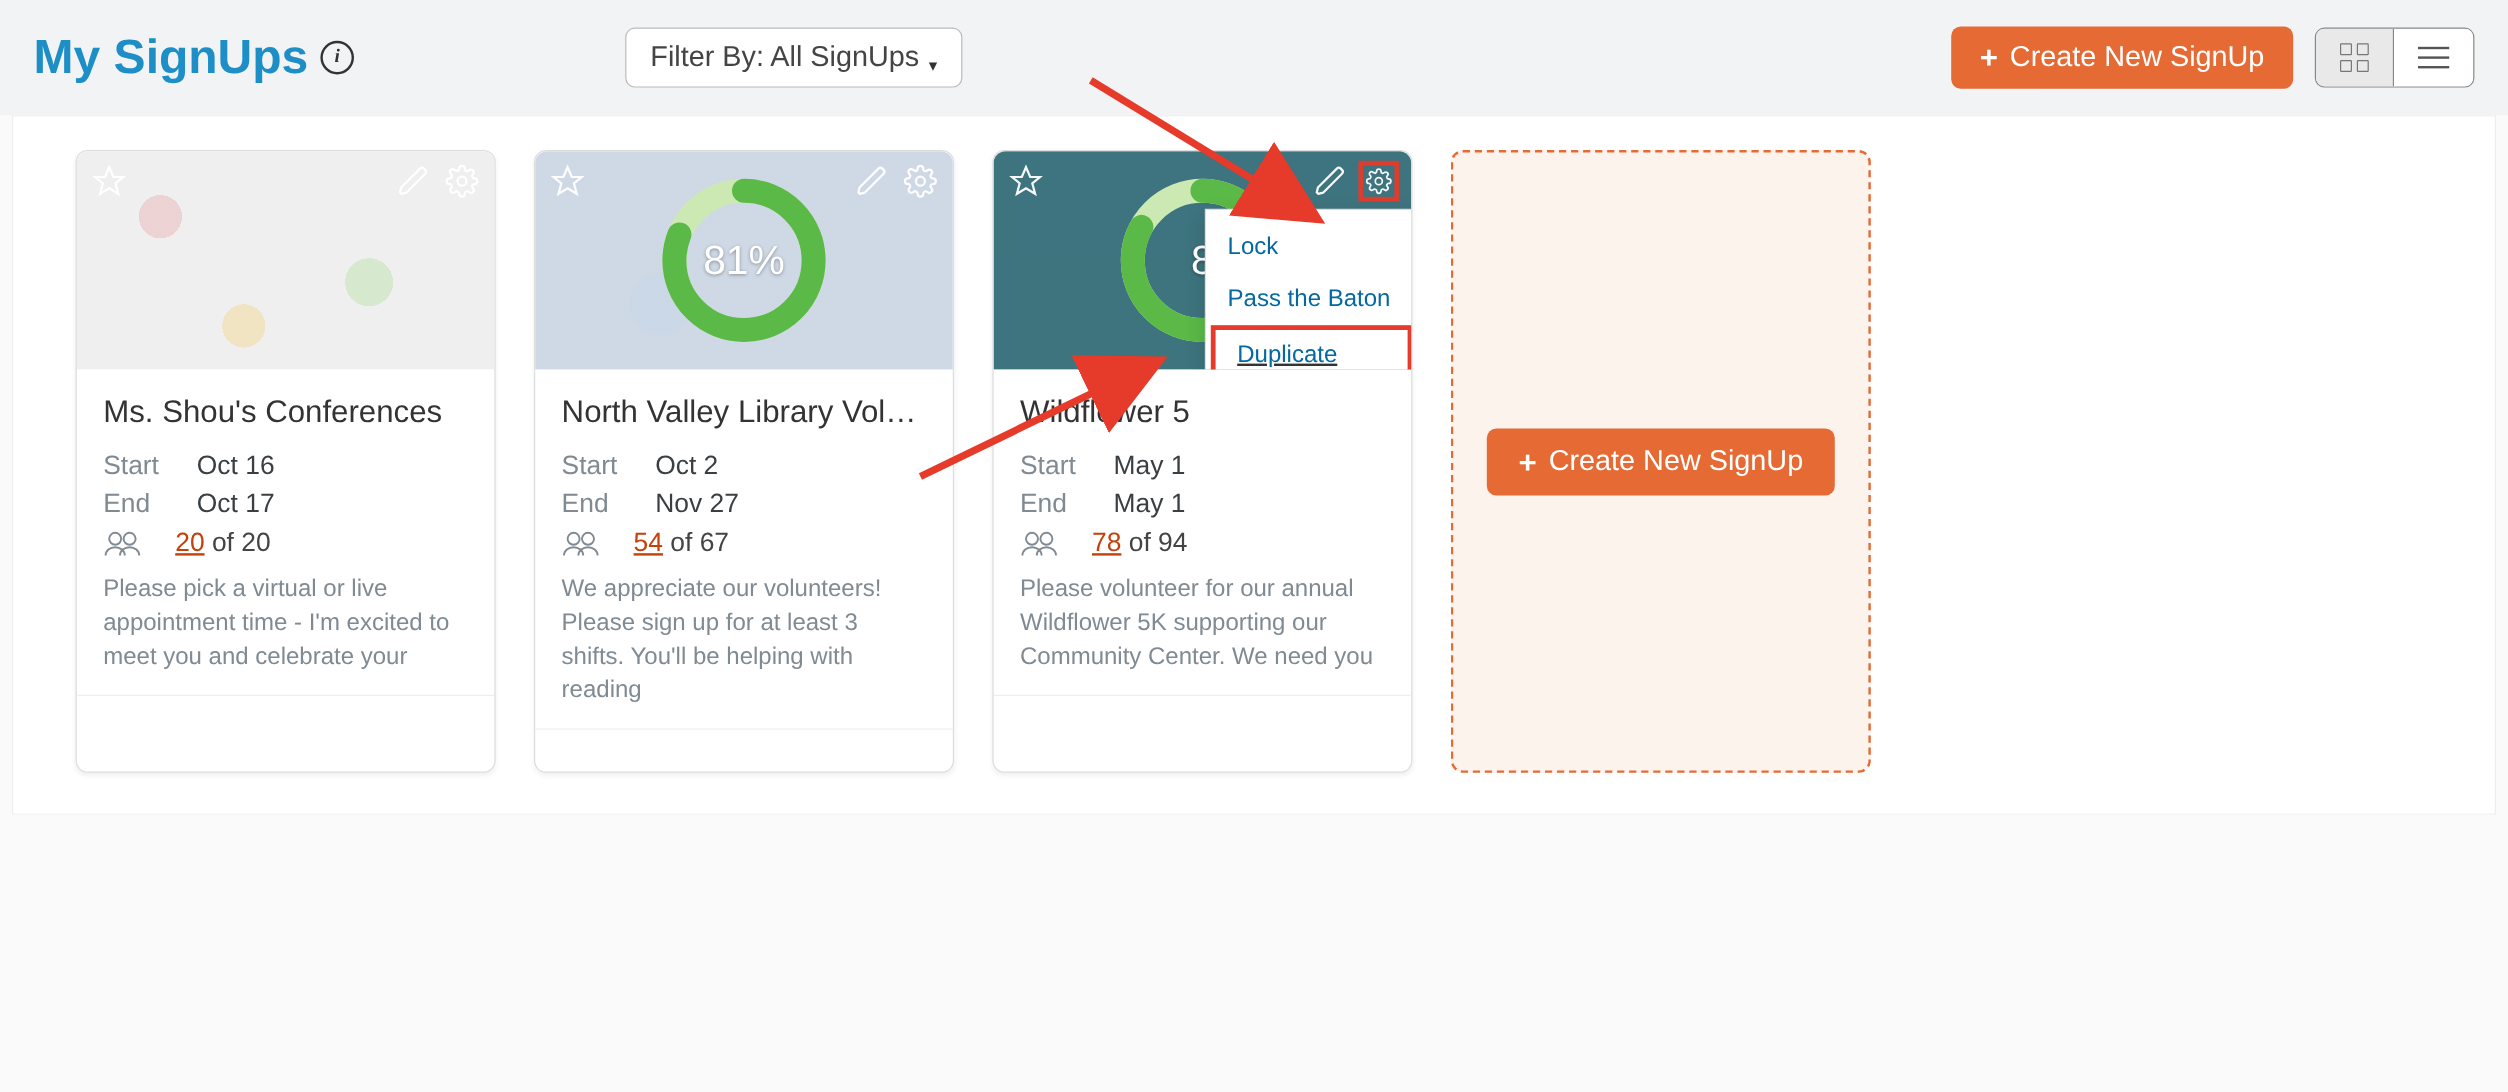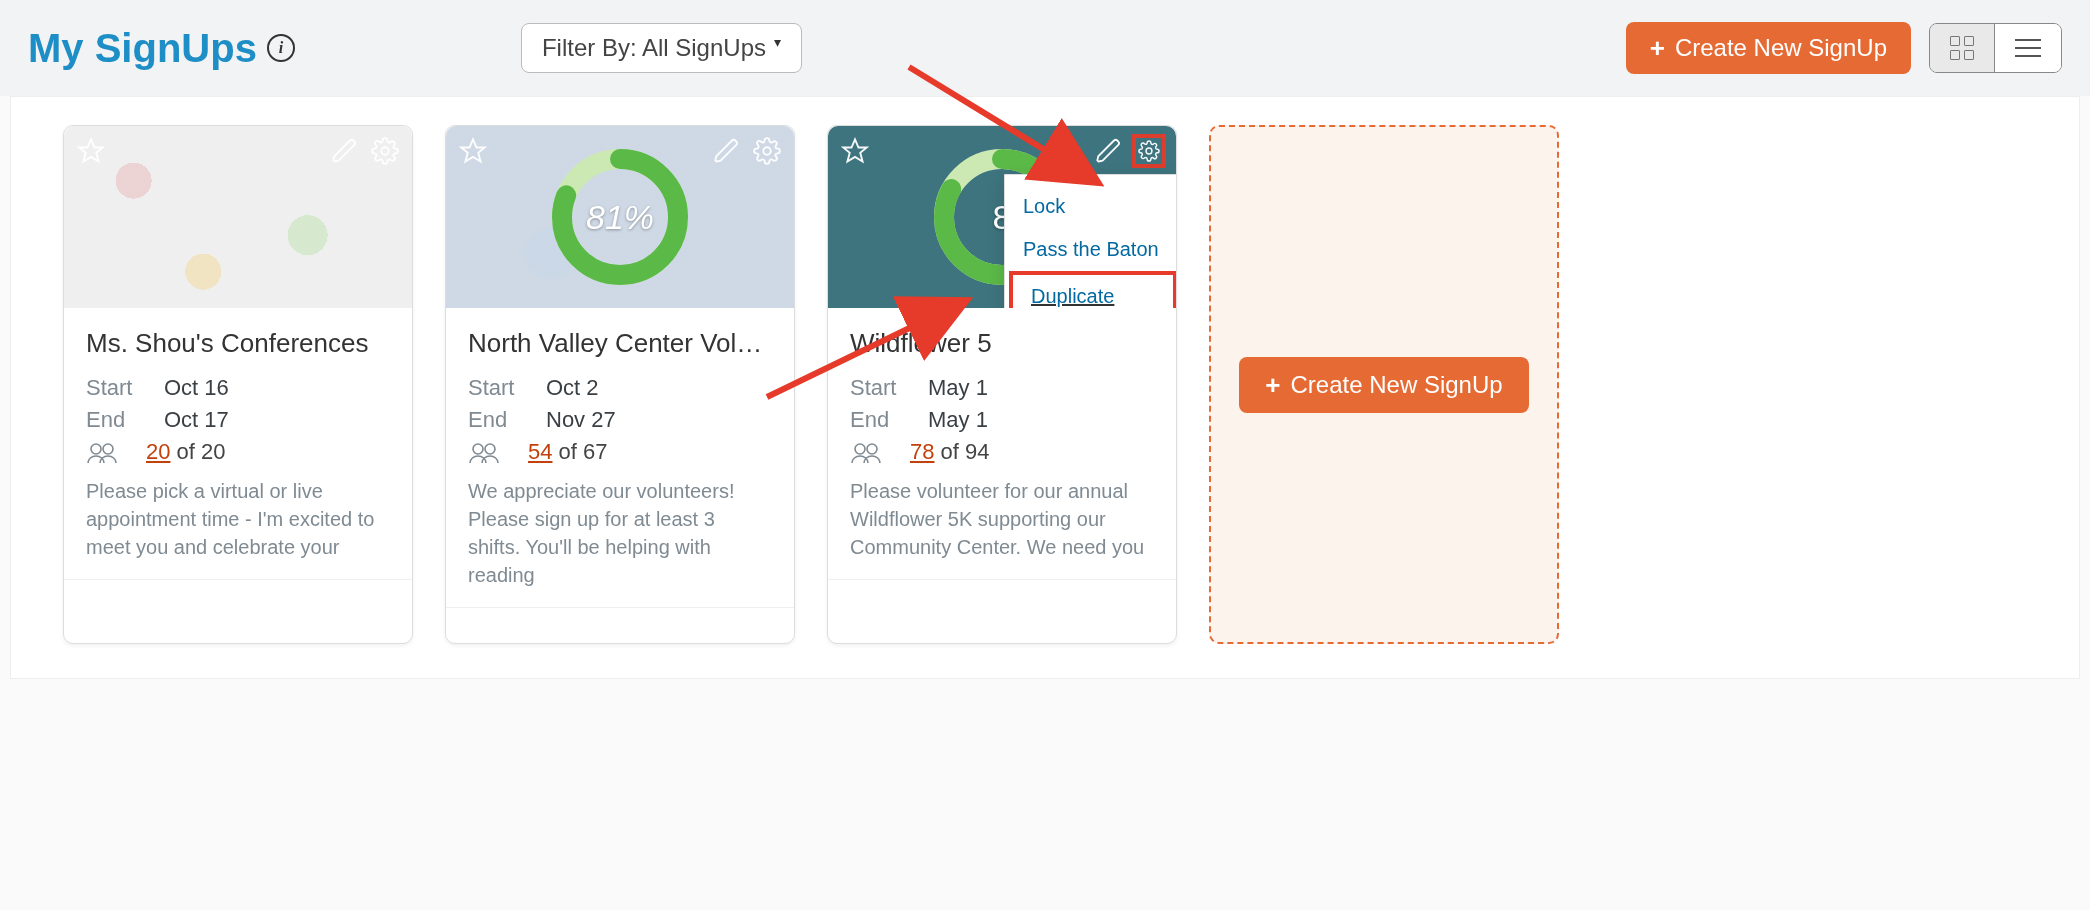--- a/index.html
+++ b/index.html
@@ -42,21 +42,21 @@
     }
     .spacer-left { flex: 0 0 190px; }
     .filter-dropdown {
       background: #fff;
       border: 1px solid #bbb;
       border-radius: 8px;
       padding: 10px 20px;
       font-size: 24px;
       color: #444;
       display: flex;
-      align-items: flex-start;
+      align-items: flex-end;
       gap: 8px;
       cursor: pointer;
     }
     .caret-down {
       font-size: 14px;
       color: #333;
     }
     .header-spacer { flex: 1; }
     .primary-btn {
       background: #e56a34;
@@ -149,21 +149,20 @@
       background: linear-gradient(rgba(240,240,240,0.55),rgba(240,240,240,0.55)),
                   radial-gradient(circle at 20% 30%, #e8b0b0 0 18px, transparent 18px),
                   radial-gradient(circle at 70% 60%, #b7e0a5 0 20px, transparent 20px),
                   radial-gradient(circle at 40% 80%, #f2d58a 0 18px, transparent 18px),
                   #eee;
     }
     .card-hdr-bg-2 {
       background: linear-gradient(rgba(200,210,225,0.6),rgba(200,210,225,0.6)),
                   radial-gradient(circle at 30% 70%, #cfe0ee 0 26px, transparent 26px),
                   #d9e2ec;
-      font-style: italic;
     }
     .card-hdr-bg-3 {
       background: linear-gradient(rgba(60,110,120,0.5),rgba(60,110,120,0.5)),
                   #3f7a85;
     }
     .card-icons {
       position: absolute;
       top: 8px;
       left: 0;
       right: 0;
@@ -405,21 +404,21 @@
         </div>
         <div class="progress-ring-wrap">
           <svg width="150" height="150">
             <circle cx="75" cy="75" r="58" stroke="#cce9b4" stroke-width="20" fill="none"></circle>
             <circle cx="75" cy="75" r="58" stroke="#5bb947" stroke-width="20" fill="none" stroke-dasharray="295 364" stroke-linecap="round"></circle>
           </svg>
           <div class="progress-text">81%</div>
         </div>
       </div>
       <div class="card-body">
-        <div class="card-title">North Valley Center Volu...</div>
+        <div class="card-title">North Valley Library Volu...</div>
         <div class="meta-row">
           <span class="meta-label">Start</span>
           <span class="meta-val">Oct 2</span>
         </div>
         <div class="meta-row">
           <span class="meta-label">End</span>
           <span class="meta-val">Nov 27</span>
         </div>
         <div class="meta-row">
           <span class="people-icon">

